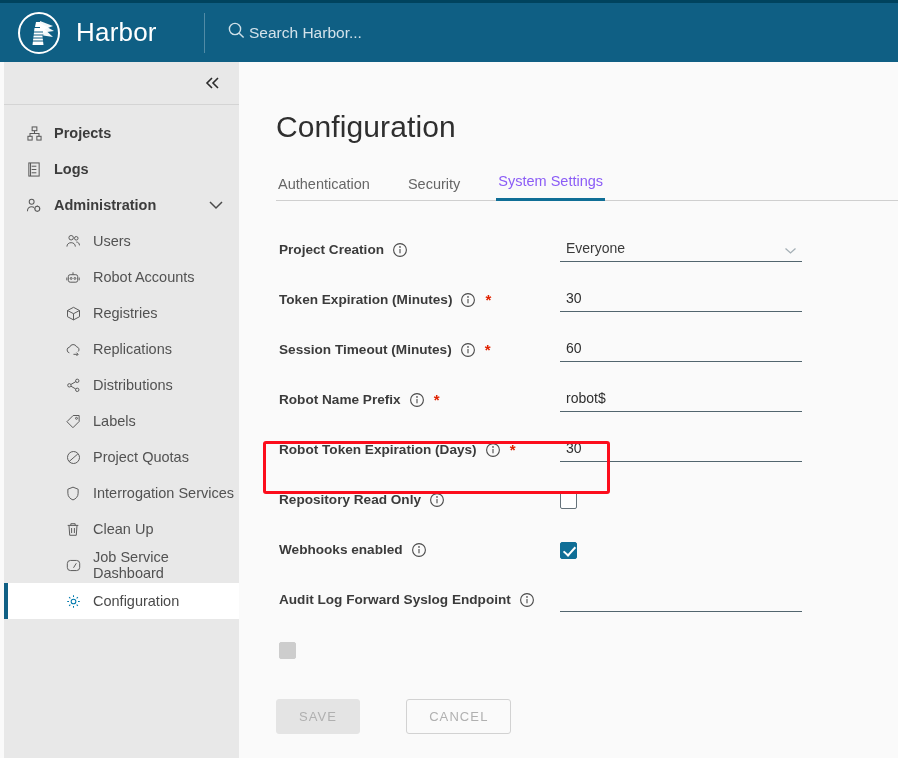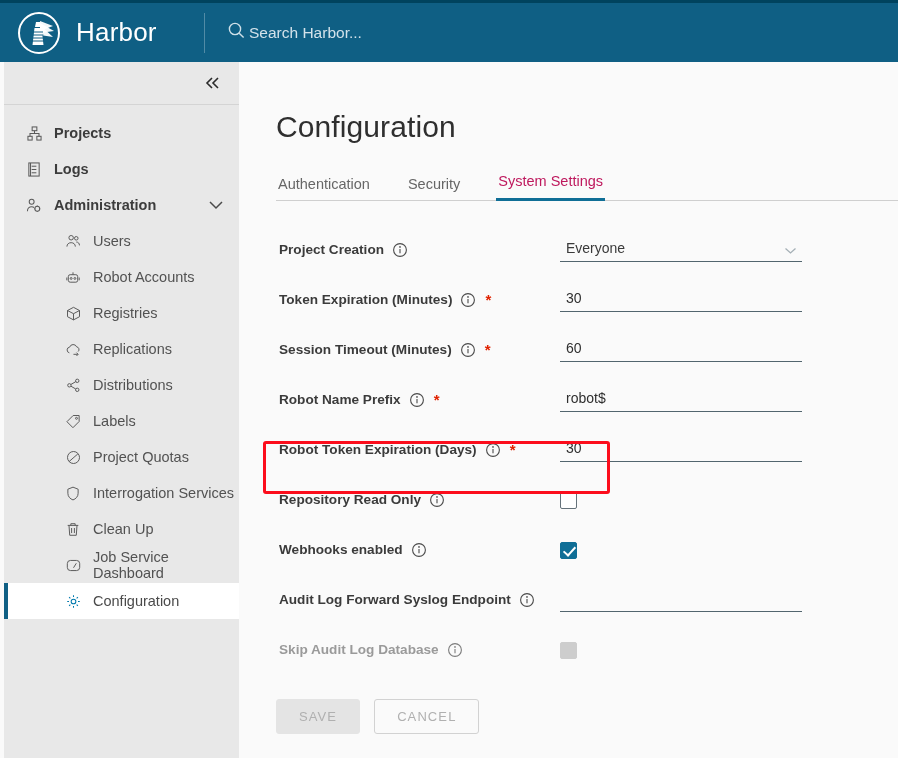--- a/index.html
+++ b/index.html
@@ -94,21 +94,21 @@
   .tabs {
     display: flex; align-items: flex-end;
     margin: 22px 0 0 37px; border-bottom: 1px solid #cfcfcf;
     padding-right: 1px; width: 622px;
   }
   .tab {
     font-size: 14.5px; color: #666666; padding: 6px 2px 9px 2px;
     margin-right: 34px; cursor: pointer; background: none; border: none;
     font-family: "Liberation Sans", sans-serif; position: relative; top: 1px;
   }
-  .tab.active { color: #be185d; border-bottom: 3px solid #0f6e96; text-align: center; }
+  .tab.active { color: #8b5cf6; border-bottom: 3px solid #0f6e96; text-align: center; }
 
   
   .form { padding: 24px 0 0 0; position: relative; }
   .frow {
     display: flex; align-items: center;
     height: 50px; padding-left: 40px;
   }
   .flabel {
     width: 281px; flex: none;
     display: flex; align-items: flex-start;
@@ -150,21 +150,21 @@
 
   
   .highlight-box {
     position: absolute; left: 24px; top: 240px;
     width: 347px; height: 53px;
     border: 3px solid #fc0d1c; border-radius: 3px;
     pointer-events: none;
   }
 
   
-  .btn-row { display: flex; padding: 24px 10px 0 37px; }
+  .btn-row { display: flex; padding: 24px 10px 0 37px; gap: 32px; }
   .btn {
     font-size: 13px; letter-spacing: 1.1px;
     padding: 9px 22px; border-radius: 3px;
     font-family: "Liberation Sans", sans-serif; cursor: default;
   }
   .btn-save { background: #e4e4e4; border: 1px solid #e4e4e4; color: #b0b0b0; margin-right: 14px; }
   .btn-cancel { background: transparent; border: 1px solid #d2d2d2; color: #b0b0b0; }
 </style>
 </head>
 <body>
@@ -524,30 +524,20 @@
               <path d="M8 6.9v4.4" stroke="#4a4a4a" stroke-width="1.1"></path>
             </svg>
           </span>
         </div>
         <div class="fctl">
           <input class="uinput" type="text" value="" style="">
         </div>
       </div>
 
       <div class="frow">
-        <div class="flabel disabled">
-          <span>Skip Audit Log Database</span>
-          <span class="info-icon">
-            <svg width="16" height="16" viewBox="0 0 16 16">
-              <circle cx="8" cy="8" r="6.4" fill="none" stroke="#7c7c7c" stroke-width="1.1"></circle>
-              <circle cx="8" cy="4.9" r=".85" fill="#7c7c7c"></circle>
-              <path d="M8 6.9v4.4" stroke="#7c7c7c" stroke-width="1.1"></path>
-            </svg>
-          </span>
-        </div>
         <div class="fctl">
           <span class="cbox disabled"></span>
         </div>
       </div>
 
       <div class="btn-row">
         <button class="btn btn-save">SAVE</button>
         <button class="btn btn-cancel">CANCEL</button>
       </div>
 

